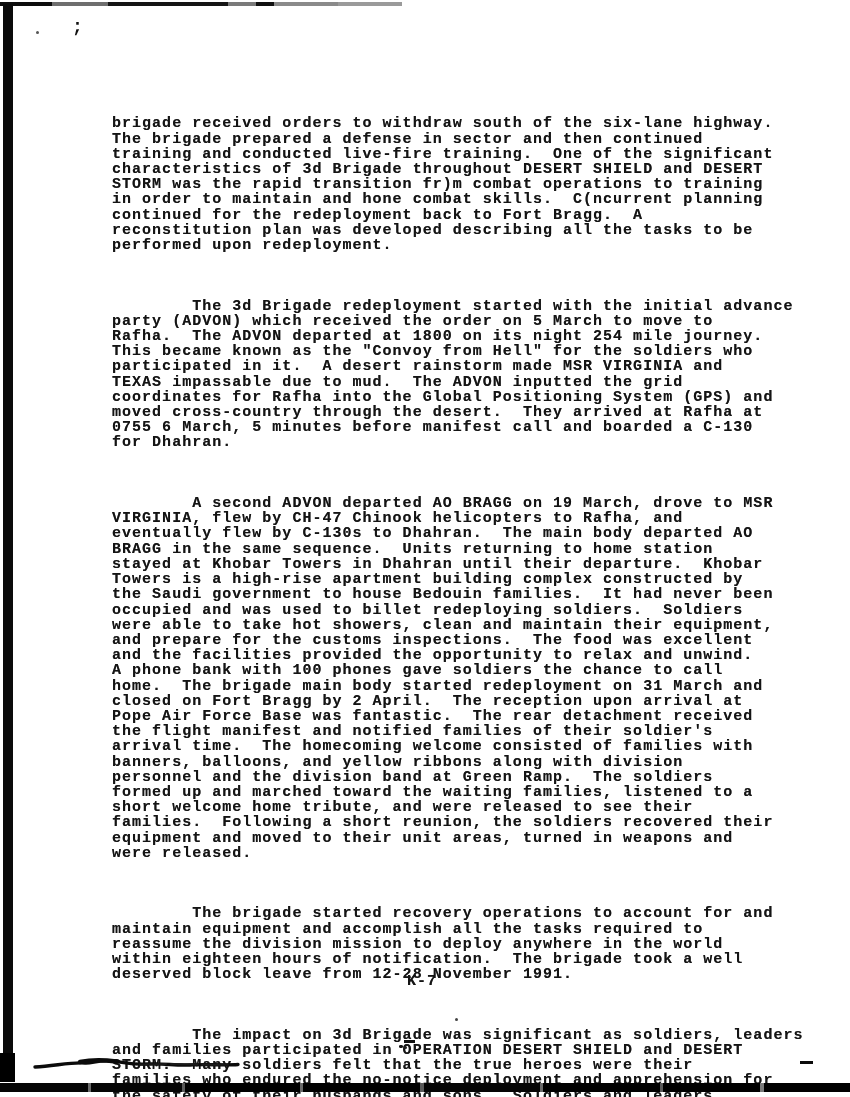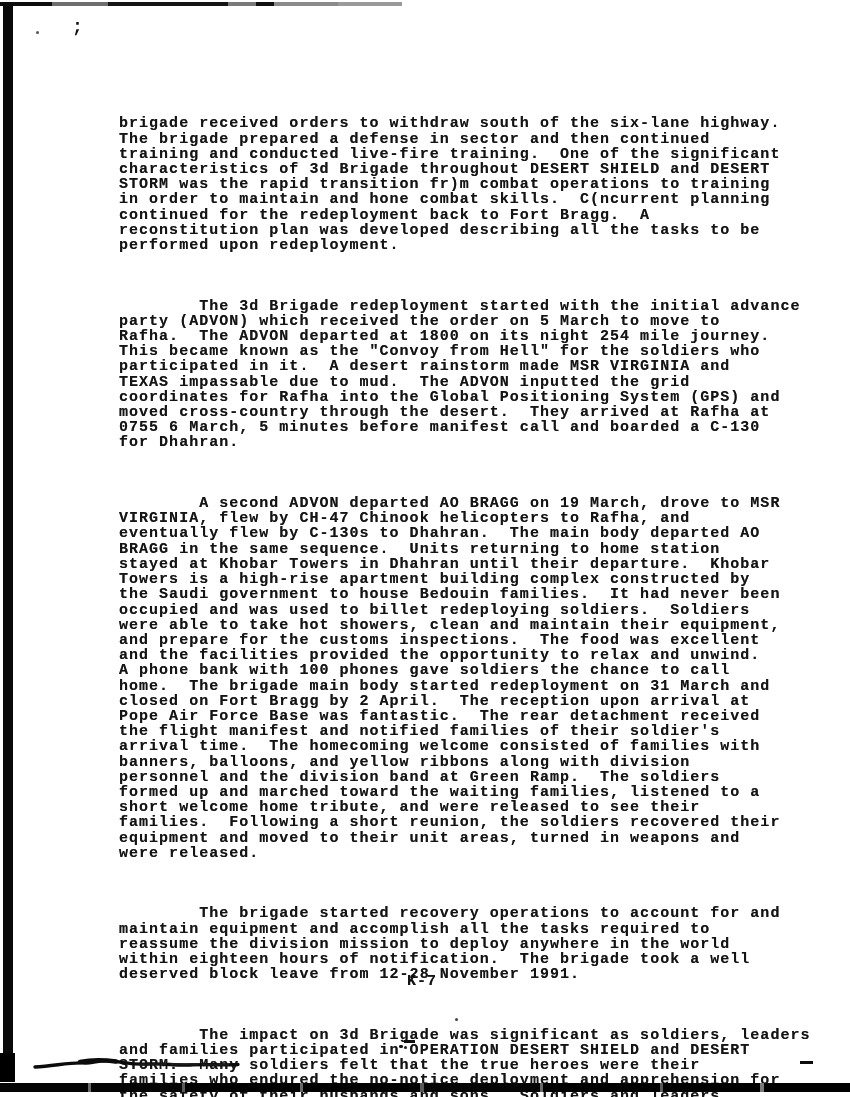--- a/index.html
+++ b/index.html
@@ -58,21 +58,21 @@
   
   .body-text{
     position:absolute;left:112px;top:86px;width:700px;
     color:#141414;
     font-size:15px;font-weight:700;
     line-height:15.2px;
     letter-spacing:1.02px;
     white-space:pre-wrap;
     text-shadow:0 0 0.5px rgba(10,10,10,0.55);
   }
-  .body-text p{margin:0 0 15px 7px;}
+  .body-text p{margin:0 0 15px 0;}
   .body-text p:last-child{margin-bottom:0;}
 
   .page-number{
     position:absolute;left:407px;top:973px;
     font-size:15px;font-weight:700;color:#141414;letter-spacing:1px;
     text-shadow:0 0 0.5px rgba(10,10,10,0.55);
   }
 </style>
 </head>
 <body>

